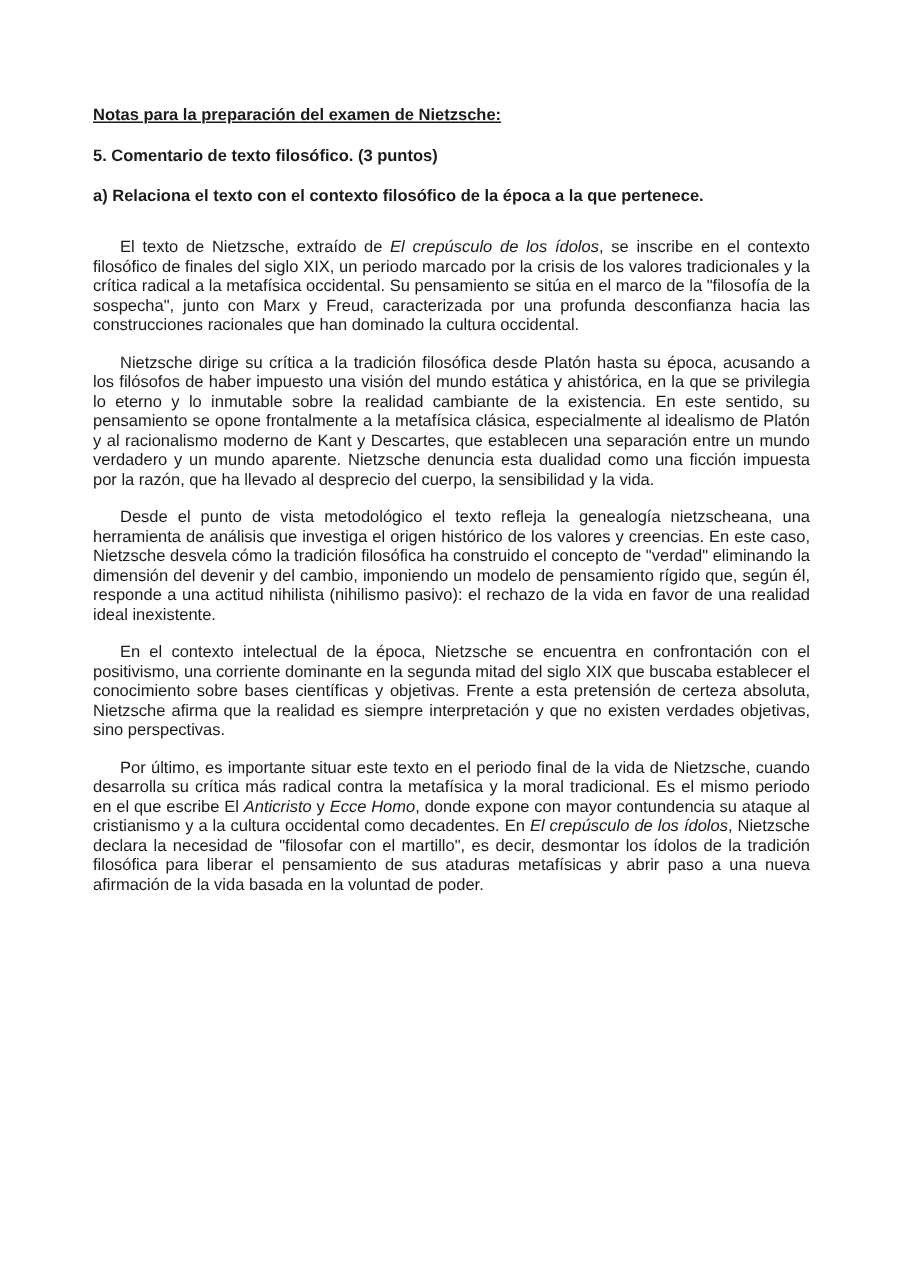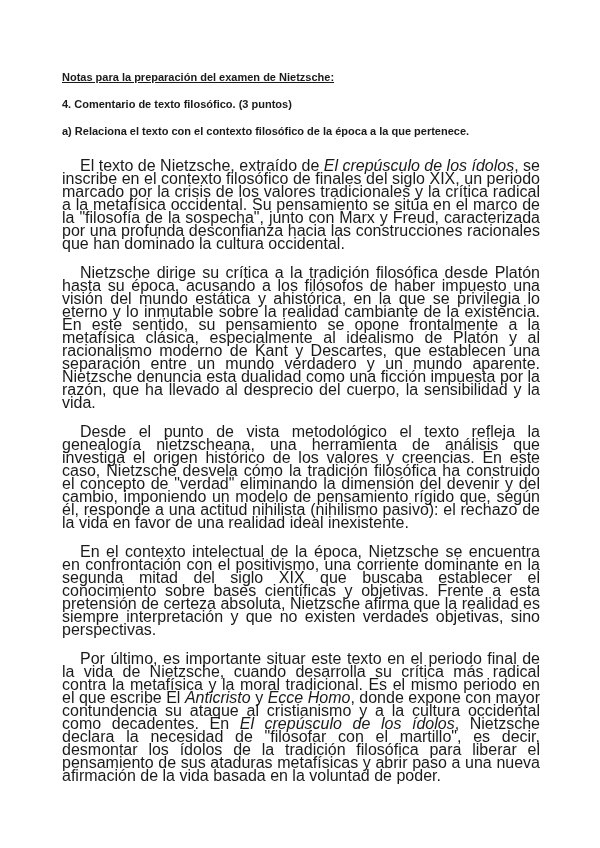--- a/index.html
+++ b/index.html
@@ -26,36 +26,36 @@
   }
   .heading {
     font-size: 11px;
     font-weight: bold;
     margin: 0 0 15px 0;
   }
   .subheading {
     margin-bottom: 22px;
   }
   .para {
-    font-size: 16px;
+    font-size: 11px;
     line-height: 13px;
     text-align: justify;
     text-indent: 18px;
-    margin: 16px 0 12px 0;
+    margin: 0 0 12px 0;
   }
   .seg { font-style: normal; }
   em.seg, .seg.italic { font-style: italic; }
 </style>
 </head>
 <body>
 
 <div class="page">
   <div class="doc-title">Notas para la preparación del examen de Nietzsche:</div>
 
-  <div class="heading">4. Comentario de texto filosófico. (3 puntos)</div>
+  <div class="heading">5. Comentario de texto filosófico. (3 puntos)</div>
 
   <div class="heading subheading">a) Relaciona el texto con el contexto filosófico de la época a la que pertenece.</div>
 
   <div class="paragraphs">
       <p class="para"><span class="seg">El texto de Nietzsche, extraído de </span><em class="seg italic">El crepúsculo de los ídolos</em><span class="seg">, se inscribe en el contexto filosófico de finales del siglo XIX, un periodo marcado por la crisis de los valores tradicionales y la crítica radical a la metafísica occidental. Su pensamiento se sitúa en el marco de la "filosofía de la sospecha", junto con Marx y Freud, caracterizada por una profunda desconfianza hacia las construcciones racionales que han dominado la cultura occidental.</span></p>
       <p class="para"><span class="seg">Nietzsche dirige su crítica a la tradición filosófica desde Platón hasta su época, acusando a los filósofos de haber impuesto una visión del mundo estática y ahistórica, en la que se privilegia lo eterno y lo inmutable sobre la realidad cambiante de la existencia. En este sentido, su pensamiento se opone frontalmente a la metafísica clásica, especialmente al idealismo de Platón y al racionalismo moderno de Kant y Descartes, que establecen una separación entre un mundo verdadero y un mundo aparente. Nietzsche denuncia esta dualidad como una ficción impuesta por la razón, que ha llevado al desprecio del cuerpo, la sensibilidad y la vida.</span></p>
       <p class="para"><span class="seg">Desde el punto de vista metodológico el texto refleja la genealogía nietzscheana, una herramienta de análisis que investiga el origen histórico de los valores y creencias. En este caso, Nietzsche desvela cómo la tradición filosófica ha construido el concepto de "verdad" eliminando la dimensión del devenir y del cambio, imponiendo un modelo de pensamiento rígido que, según él, responde a una actitud nihilista (nihilismo pasivo): el rechazo de la vida en favor de una realidad ideal inexistente.</span></p>
       <p class="para"><span class="seg">En el contexto intelectual de la época, Nietzsche se encuentra en confrontación con el positivismo, una corriente dominante en la segunda mitad del siglo XIX que buscaba establecer el conocimiento sobre bases científicas y objetivas. Frente a esta pretensión de certeza absoluta, Nietzsche afirma que la realidad es siempre interpretación y que no existen verdades objetivas, sino perspectivas.</span></p>
       <p class="para"><span class="seg">Por último, es importante situar este texto en el periodo final de la vida de Nietzsche, cuando desarrolla su crítica más radical contra la metafísica y la moral tradicional. Es el mismo periodo en el que escribe El </span><em class="seg italic">Anticristo</em><span class="seg"> y </span><em class="seg italic">Ecce Homo</em><span class="seg">, donde expone con mayor contundencia su ataque al cristianismo y a la cultura occidental como decadentes. En </span><em class="seg italic">El crepúsculo de los ídolos</em><span class="seg">, Nietzsche declara la necesidad de "filosofar con el martillo", es decir, desmontar los ídolos de la tradición filosófica para liberar el pensamiento de sus ataduras metafísicas y abrir paso a una nueva afirmación de la vida basada en la voluntad de poder.</span></p>
     </div>

